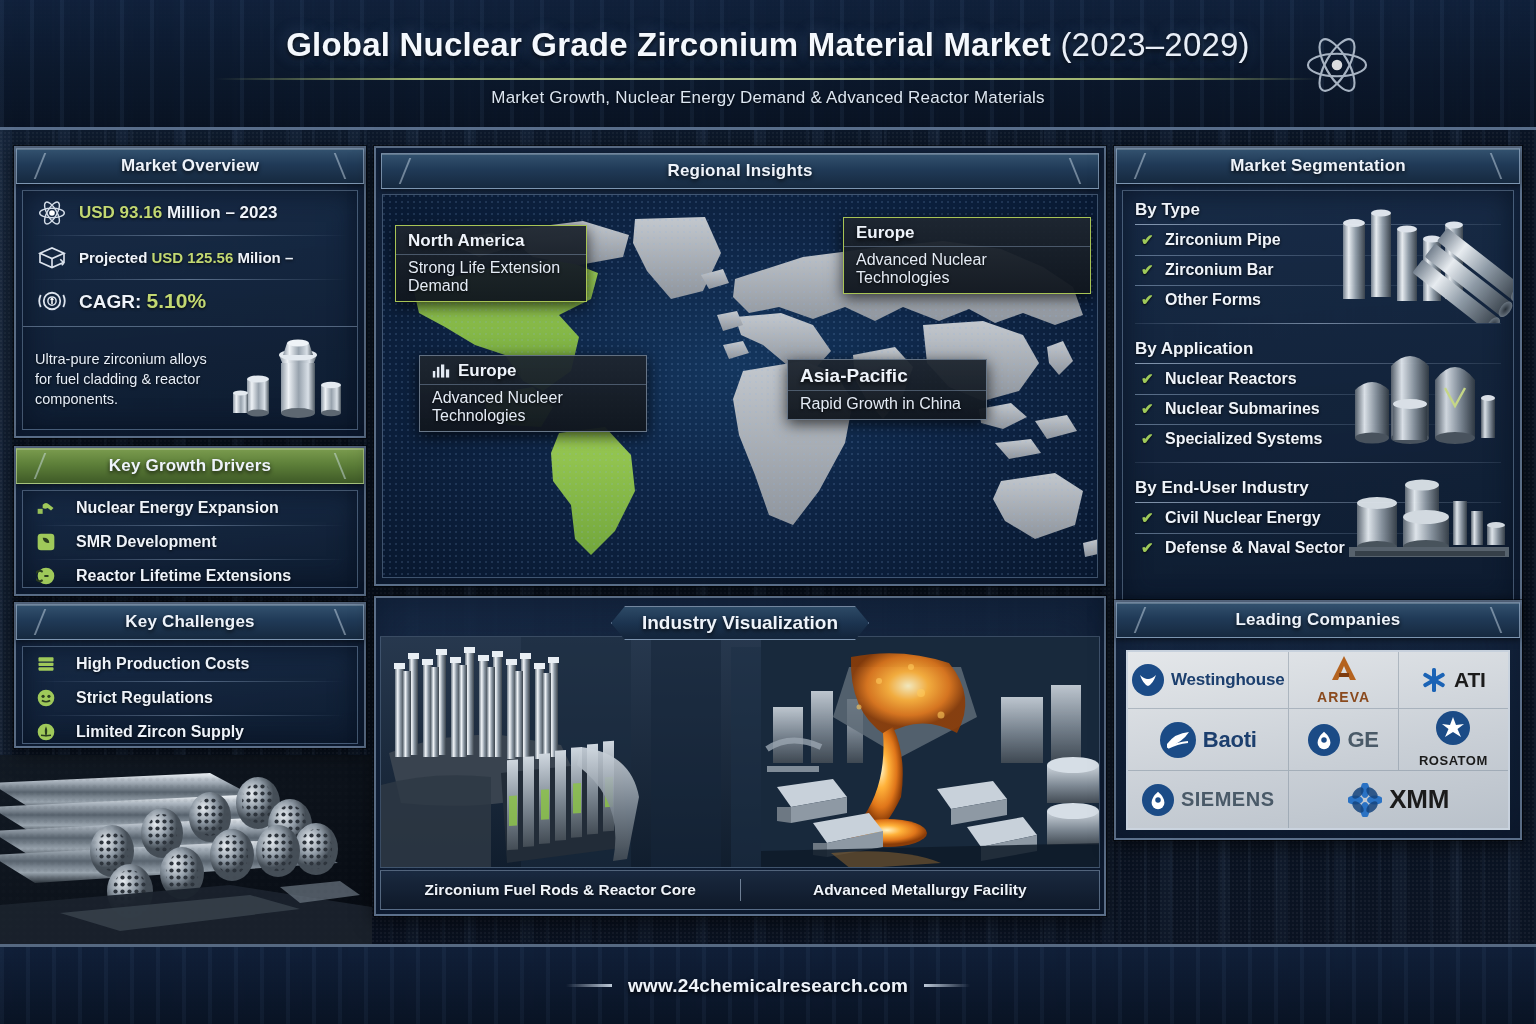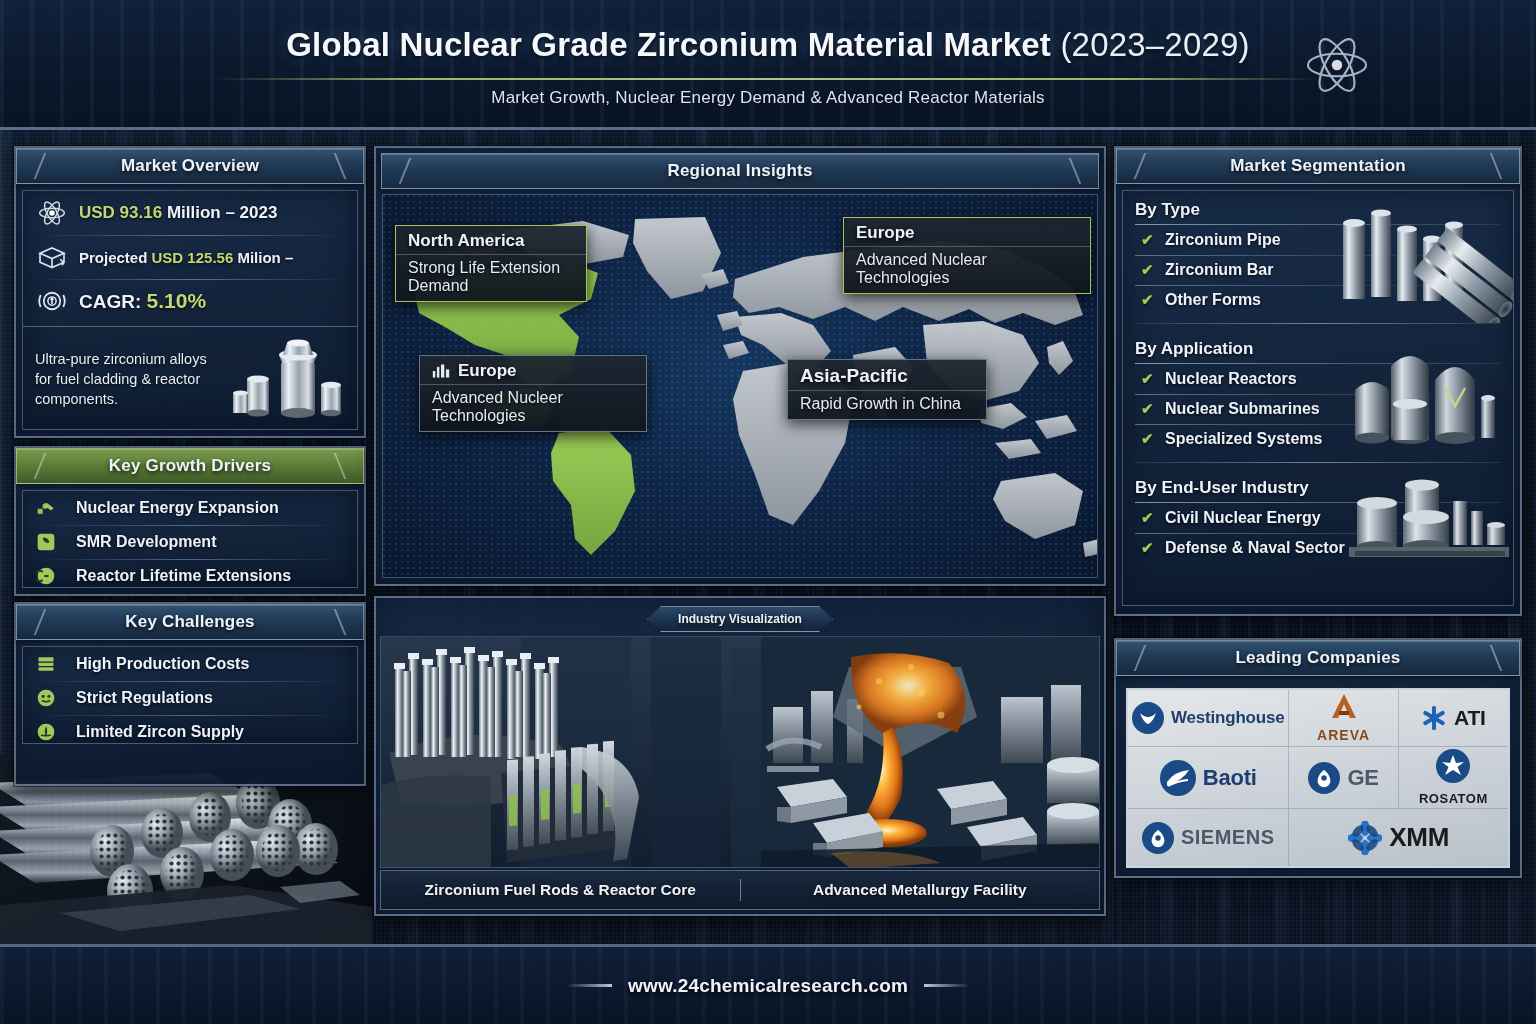--- a/index.html
+++ b/index.html
@@ -93,21 +93,21 @@
   .bar-t:after{ right:22px; transform:skewX(22deg); }
 
   .body-box{
     margin:6px; border:1px solid rgba(130,155,185,.45);
     background:linear-gradient(175deg, rgba(24,44,72,.85), rgba(14,28,48,.92));
     box-shadow:inset 0 0 26px rgba(8,18,34,.8);
     position:relative; overflow:hidden;
   }
   #pnl-overview{ left:14px; top:146px; width:352px; height:292px; }
   #pnl-drivers{ left:14px; top:446px; width:352px; height:150px; }
-  #pnl-challenges{ left:14px; top:602px; width:352px; height:184px; }
+  #pnl-challenges{ left:14px; top:602px; width:352px; height:146px; }
 
   .kpi{
     display:flex; align-items:center; gap:10px;
     padding:7px 12px; position:relative;
   }
   .kpi + .kpi:before{
     content:""; position:absolute; left:10px; right:10px; top:0; height:1px;
     background:linear-gradient(90deg, rgba(180,205,235,0), rgba(180,205,235,.45), rgba(180,205,235,0));
   }
   .kpi .ico{ width:34px; height:30px; flex:0 0 34px; display:flex; align-items:center; justify-content:center; }
@@ -159,42 +159,42 @@
   }
   .callout .cs{
     font-size:16px; padding:4px 12px 6px; color:#e4ebf5;
     border-top:1px solid rgba(170,195,225,.35); text-shadow:0 1px 3px rgba(0,0,0,.85);
   }
   .callout.lime{ border-color:#a8c455; }
 
   #pnl-industry{ left:374px; top:596px; width:732px; height:320px; }
   #iv-head{
     position:absolute; left:50%; transform:translateX(-50%); top:8px; z-index:6;
-    padding:5px 30px; font-size:12px; font-weight:700;
+    padding:5px 30px; font-size:19px; font-weight:700;
     background:linear-gradient(180deg,#2d4a66 0%,#1c3450 50%,#13243a 100%);
     border:1px solid rgba(180,200,225,.6);
     clip-path:polygon(14px 0,calc(100% - 14px) 0,100% 50%,calc(100% - 14px) 100%,14px 100%,0 50%);
     text-shadow:0 2px 4px rgba(0,0,0,.85);
     box-shadow:0 3px 10px rgba(0,0,0,.6);
   }
   #iv-canvas{ position:absolute; left:4px; top:38px; right:4px; bottom:46px; overflow:hidden;
     background:linear-gradient(180deg,#1b2c42,#101d2f); border:1px solid rgba(120,145,175,.4); }
   #iv-caption{
     position:absolute; left:4px; right:4px; bottom:4px; height:40px;
     background:linear-gradient(180deg, rgba(26,42,64,.95), rgba(14,25,41,.96));
     border:1px solid rgba(150,175,205,.5);
     display:flex; align-items:center; justify-content:center; gap:0;
   }
   #iv-caption .cap{ flex:1; text-align:center; font-size:15.5px; font-weight:700;
     text-shadow:0 1px 3px rgba(0,0,0,.85); }
   #iv-caption .sep{ width:1px; height:22px; background:rgba(185,205,230,.55); }
 
   
   #pnl-seg{ left:1114px; top:146px; width:408px; height:470px; }
-  #pnl-comp{ left:1114px; top:638px; width:408px; height:240px; }
+  #pnl-comp{ left:1114px; top:600px; width:408px; height:240px; }
 
   .seg-grp{ padding:4px 12px 2px; position:relative; }
   .seg-h{ font-size:17px; font-weight:700; padding:5px 0 4px;
     text-shadow:0 1px 3px rgba(0,0,0,.85); }
   .seg-rule{ height:1px; background:linear-gradient(90deg, rgba(190,210,235,.65), rgba(190,210,235,.1)); }
   .seg-li{ display:flex; align-items:center; gap:10px; padding:6px 2px 6px 6px; position:relative; }
   .seg-li + .seg-li:before{
     content:""; position:absolute; left:0; right:24px; top:0; height:1px;
     background:linear-gradient(90deg, rgba(180,205,235,.45), rgba(180,205,235,0));
   }

